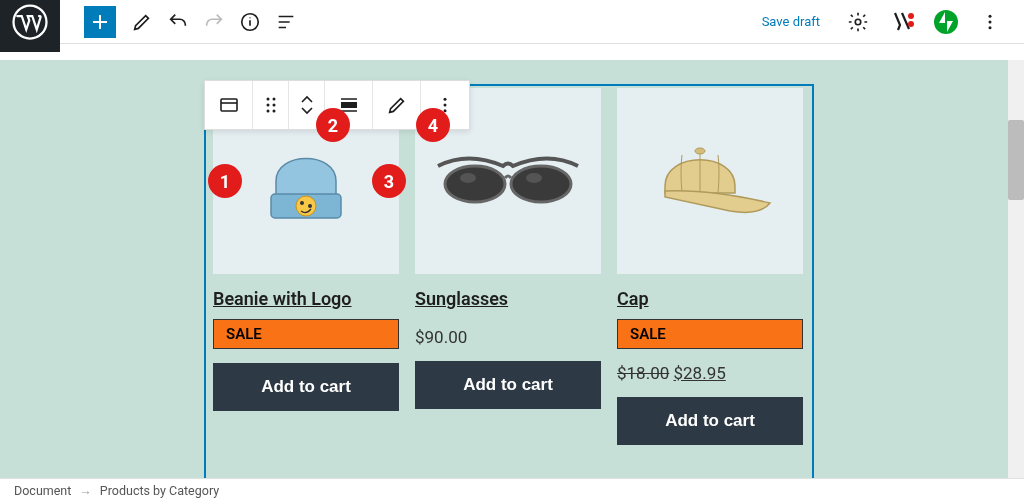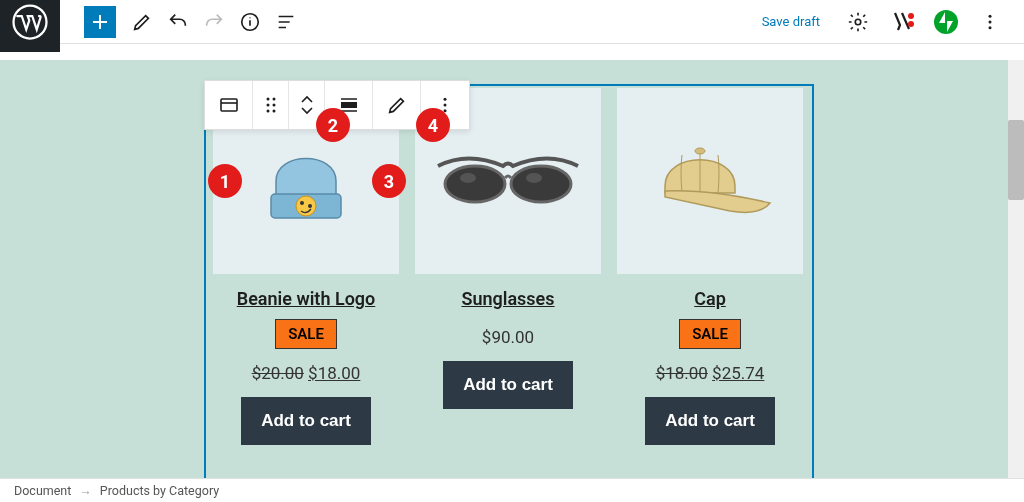--- a/index.html
+++ b/index.html
@@ -14,21 +14,21 @@
   .right-tools { margin-left: auto; display: flex; align-items: center; gap: 8px; padding-right: 16px; }
   .link-btn { color: #007cba; font-size: 13px; padding: 8px 12px; cursor: pointer; }
   .publish-btn { background: #007cba; color: #fff; font-size: 13px; padding: 10px 16px; border: none; cursor: pointer; }
   .settings-icon { width: 36px; height: 36px; display: flex; align-items: center; justify-content: center; cursor: pointer; }
   
   .canvas { position: absolute; top: 60px; left: 0; right: 16px; bottom: 24px; background: #c6e0d8; overflow: hidden; }
   
   .block-outline { position: absolute; left: 204px; top: 24px; width: 610px; height: 420px; border: 2px solid #007cba; }
   
   .product-grid { position: absolute; left: 213px; top: 28px; display: flex; gap: 16px; }
-  .product-card { width: 186px; display: flex; flex-direction: column; align-items: center; }
+  .product-card { width: 186px; display: flex; flex-direction: column; }
   .product-img { width: 186px; height: 186px; background: #e5eef1; display: flex; align-items: center; justify-content: center; }
   .product-title { font-size: 18px; font-weight: 600; text-decoration: underline; margin-top: 14px; color: #1e1e1e; }
   .sale-badge { border: 1px solid #333; padding: 5px 12px; font-size: 15px; font-weight: 600; margin-top: 10px; background: #f97316; }
   .price-line { margin-top: 14px; font-size: 17px; color: #333; }
   .price-old { text-decoration: line-through; }
   .price-new { text-decoration: underline; }
   .cart-btn { background: #2d3945; color: #fff; padding: 14px 20px; font-size: 17px; font-weight: 600; margin-top: 14px; border: none; cursor: pointer; }
   
   .block-toolbar { position: absolute; left: 204px; top: 20px; background: #fff; border: 1px solid #ddd; display: flex; box-shadow: 0 2px 6px rgba(0,0,0,0.1); z-index: 10; }
   .tb-btn { width: 48px; height: 48px; display: flex; align-items: center; justify-content: center; border-right: 1px solid #e5e5e5; cursor: pointer; }
@@ -127,24 +127,20 @@
           <path d="M25 55 C25 25 85 25 85 55 L85 75 L25 75 Z" fill="#94c5e0" stroke="#5a8aa8" stroke-width="1.5"></path>
           <rect x="20" y="68" width="70" height="24" rx="4" fill="#7db5d4" stroke="#5a8aa8" stroke-width="1.5"></rect>
           <circle cx="55" cy="80" r="10" fill="#f9c846" stroke="#c89020" stroke-width="1"></circle>
           <circle cx="51" cy="77" r="2" fill="#333"></circle>
             <circle cx="59" cy="80" r="2" fill="#333"></circle>
           <path d="M50 85 q5 4 10 -2" stroke="#333" stroke-width="1.2" fill="none"></path>
         </svg>
       </div>
       <div class="product-title">Beanie with Logo</div>
       <div class="sale-badge">SALE</div>
-      <div class="price-line">
-        <span class="price-old">$20.00</span>
-        <span class="price-new">$18.00</span>
-      </div>
       <button class="cart-btn">Add to cart</button>
     </div>
 
     <div class="product-card">
       <div class="product-img">
         <svg width="150" height="70" viewBox="0 0 150 70">
           <path d="M5 20 Q35 5 70 20 Q75 15 80 20 Q115 5 145 20" stroke="#555" stroke-width="4" fill="none"></path>
           <ellipse cx="42" cy="38" rx="30" ry="18" fill="#3a3a3a" stroke="#666" stroke-width="3"></ellipse>
           <ellipse cx="108" cy="38" rx="30" ry="18" fill="#3a3a3a" stroke="#666" stroke-width="3"></ellipse>
           <path d="M72 32 Q75 28 78 32" stroke="#666" stroke-width="3" fill="none"></path>
@@ -165,21 +161,21 @@
           <path d="M25 55 C25 20 95 20 95 55 L95 62 L25 62 Z" fill="#e2cd8f" stroke="#b09a5a" stroke-width="1.5"></path>
           <path d="M60 20 L60 62 M42 24 Q40 40 42 62 M78 24 Q80 40 78 62" stroke="#b09a5a" stroke-width="1" fill="none"></path>
           <ellipse cx="60" cy="20" rx="5" ry="3" fill="#d4bd7a" stroke="#b09a5a"></ellipse>
           <path d="M25 60 Q70 58 130 72 Q120 85 90 80 L25 66 Z" fill="#e2cd8f" stroke="#b09a5a" stroke-width="1.5"></path>
         </svg>
       </div>
       <div class="product-title">Cap</div>
       <div class="sale-badge">SALE</div>
       <div class="price-line">
         <span class="price-old">$18.00</span>
-        <span class="price-new">$25.74</span>
+        <span class="price-new">$28.95</span>
       </div>
       <button class="cart-btn">Add to cart</button>
     </div>
   </div>
 
   <div class="block-toolbar">
     <div class="tb-btn">
       <svg width="24" height="24" viewBox="0 0 24 24">
           <rect x="4" y="6" width="16" height="12" rx="1" stroke="#1e1e1e" stroke-width="1.6" fill="none"></rect>
           <path d="M4 10h16" stroke="#1e1e1e" stroke-width="1.6"></path>

